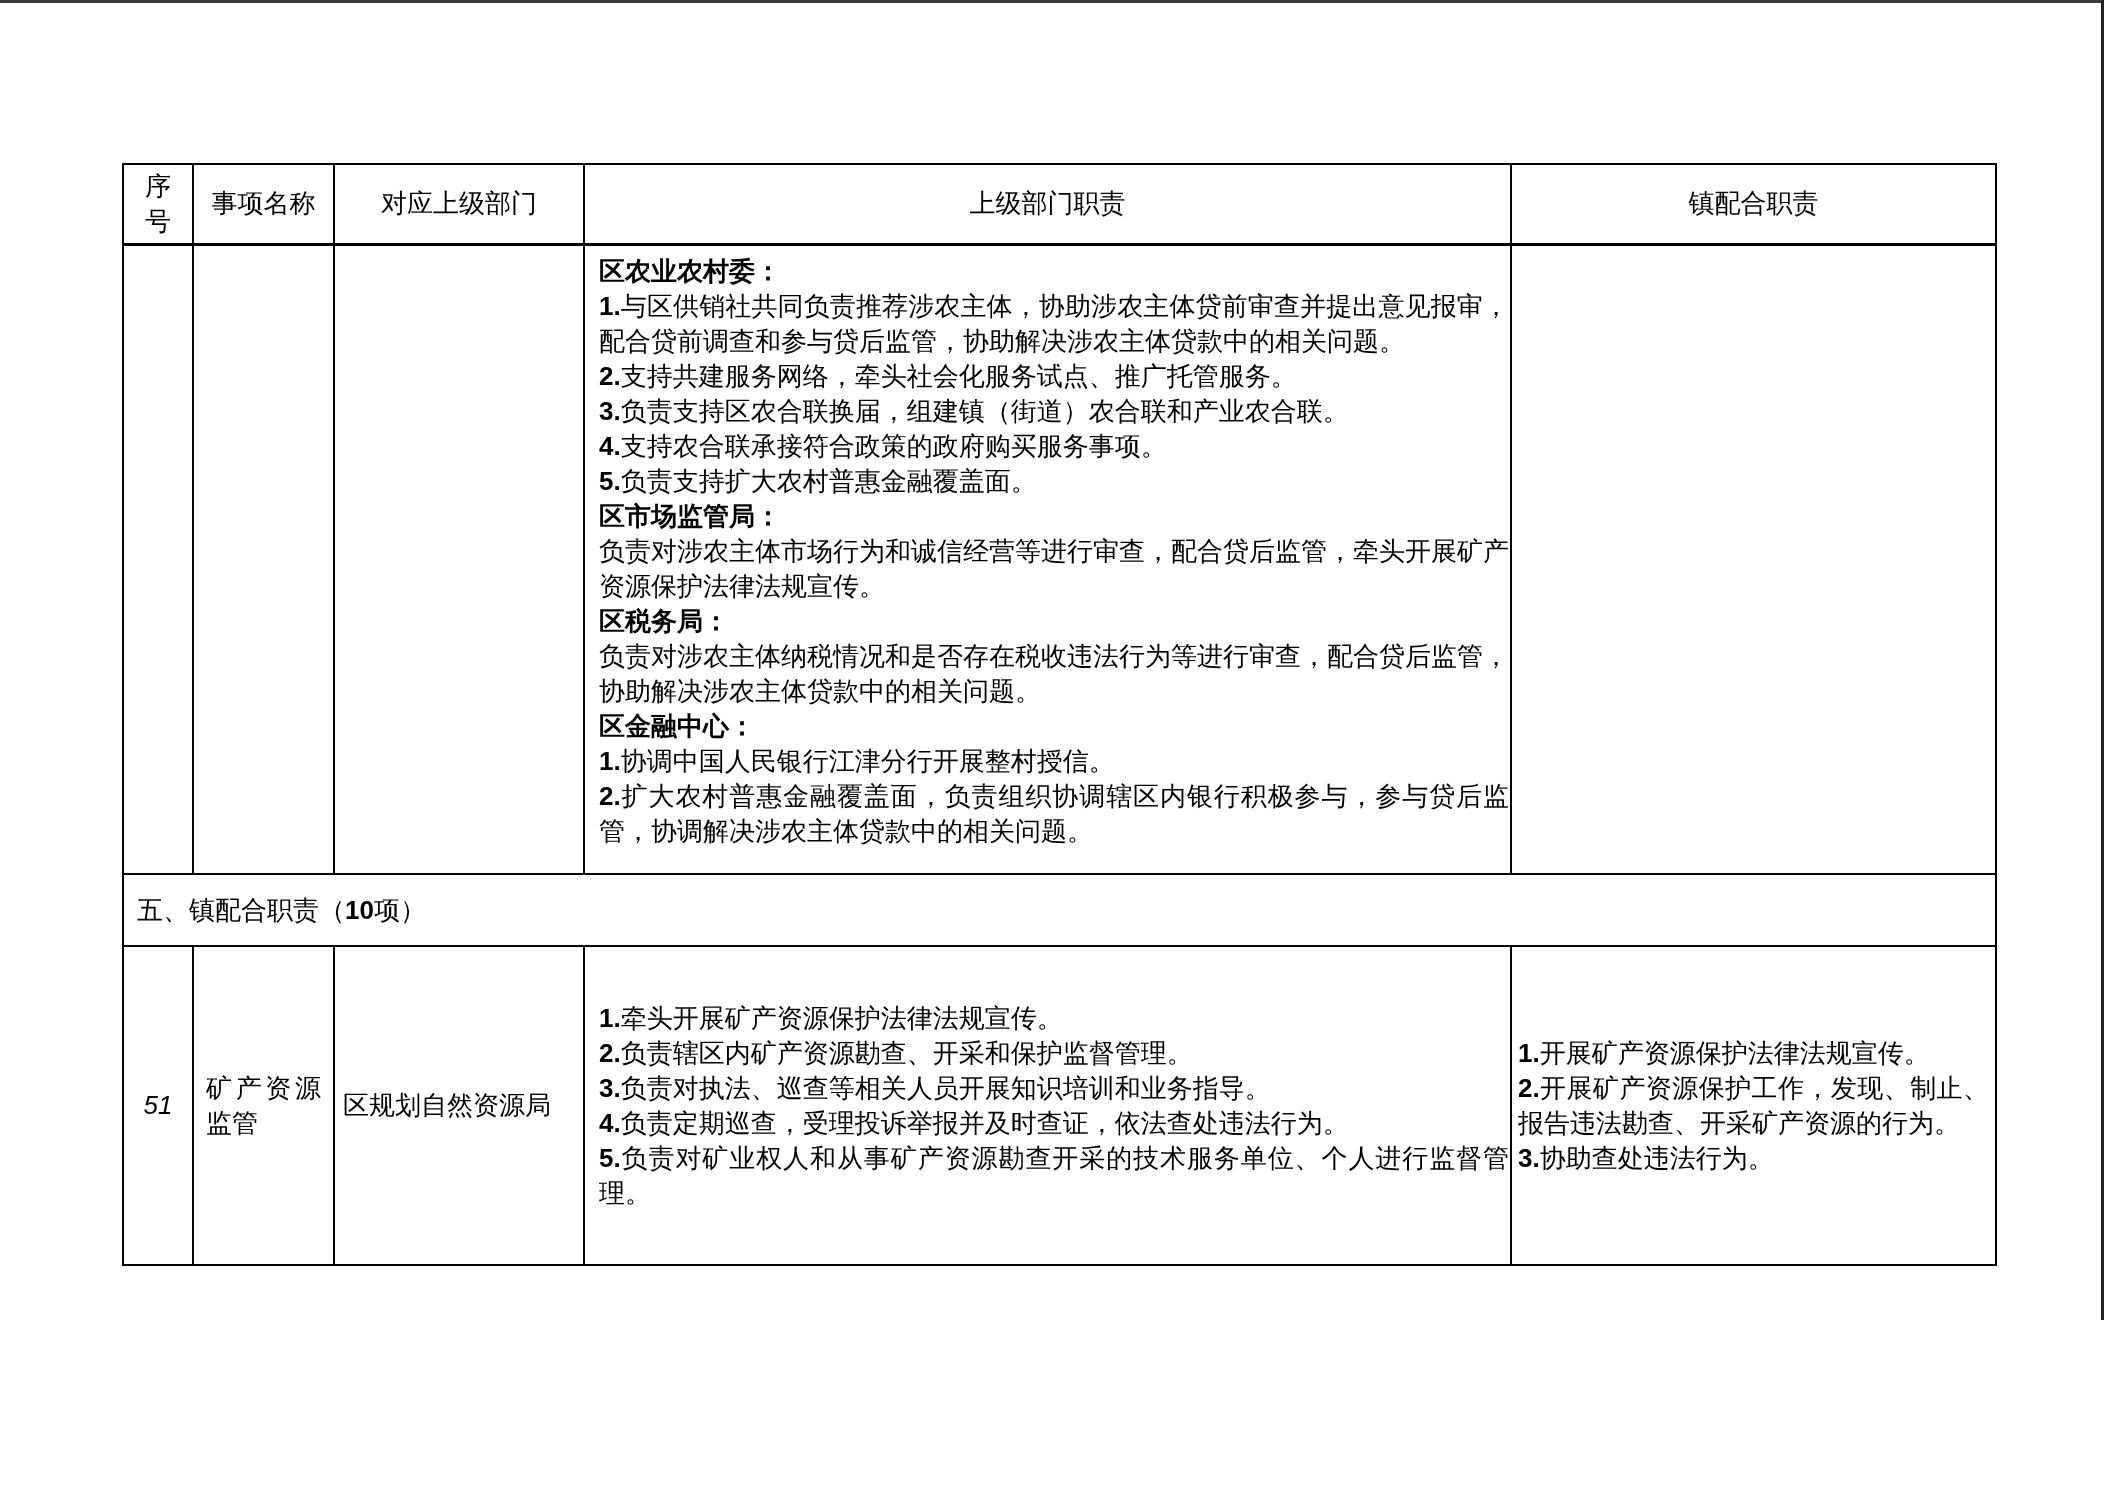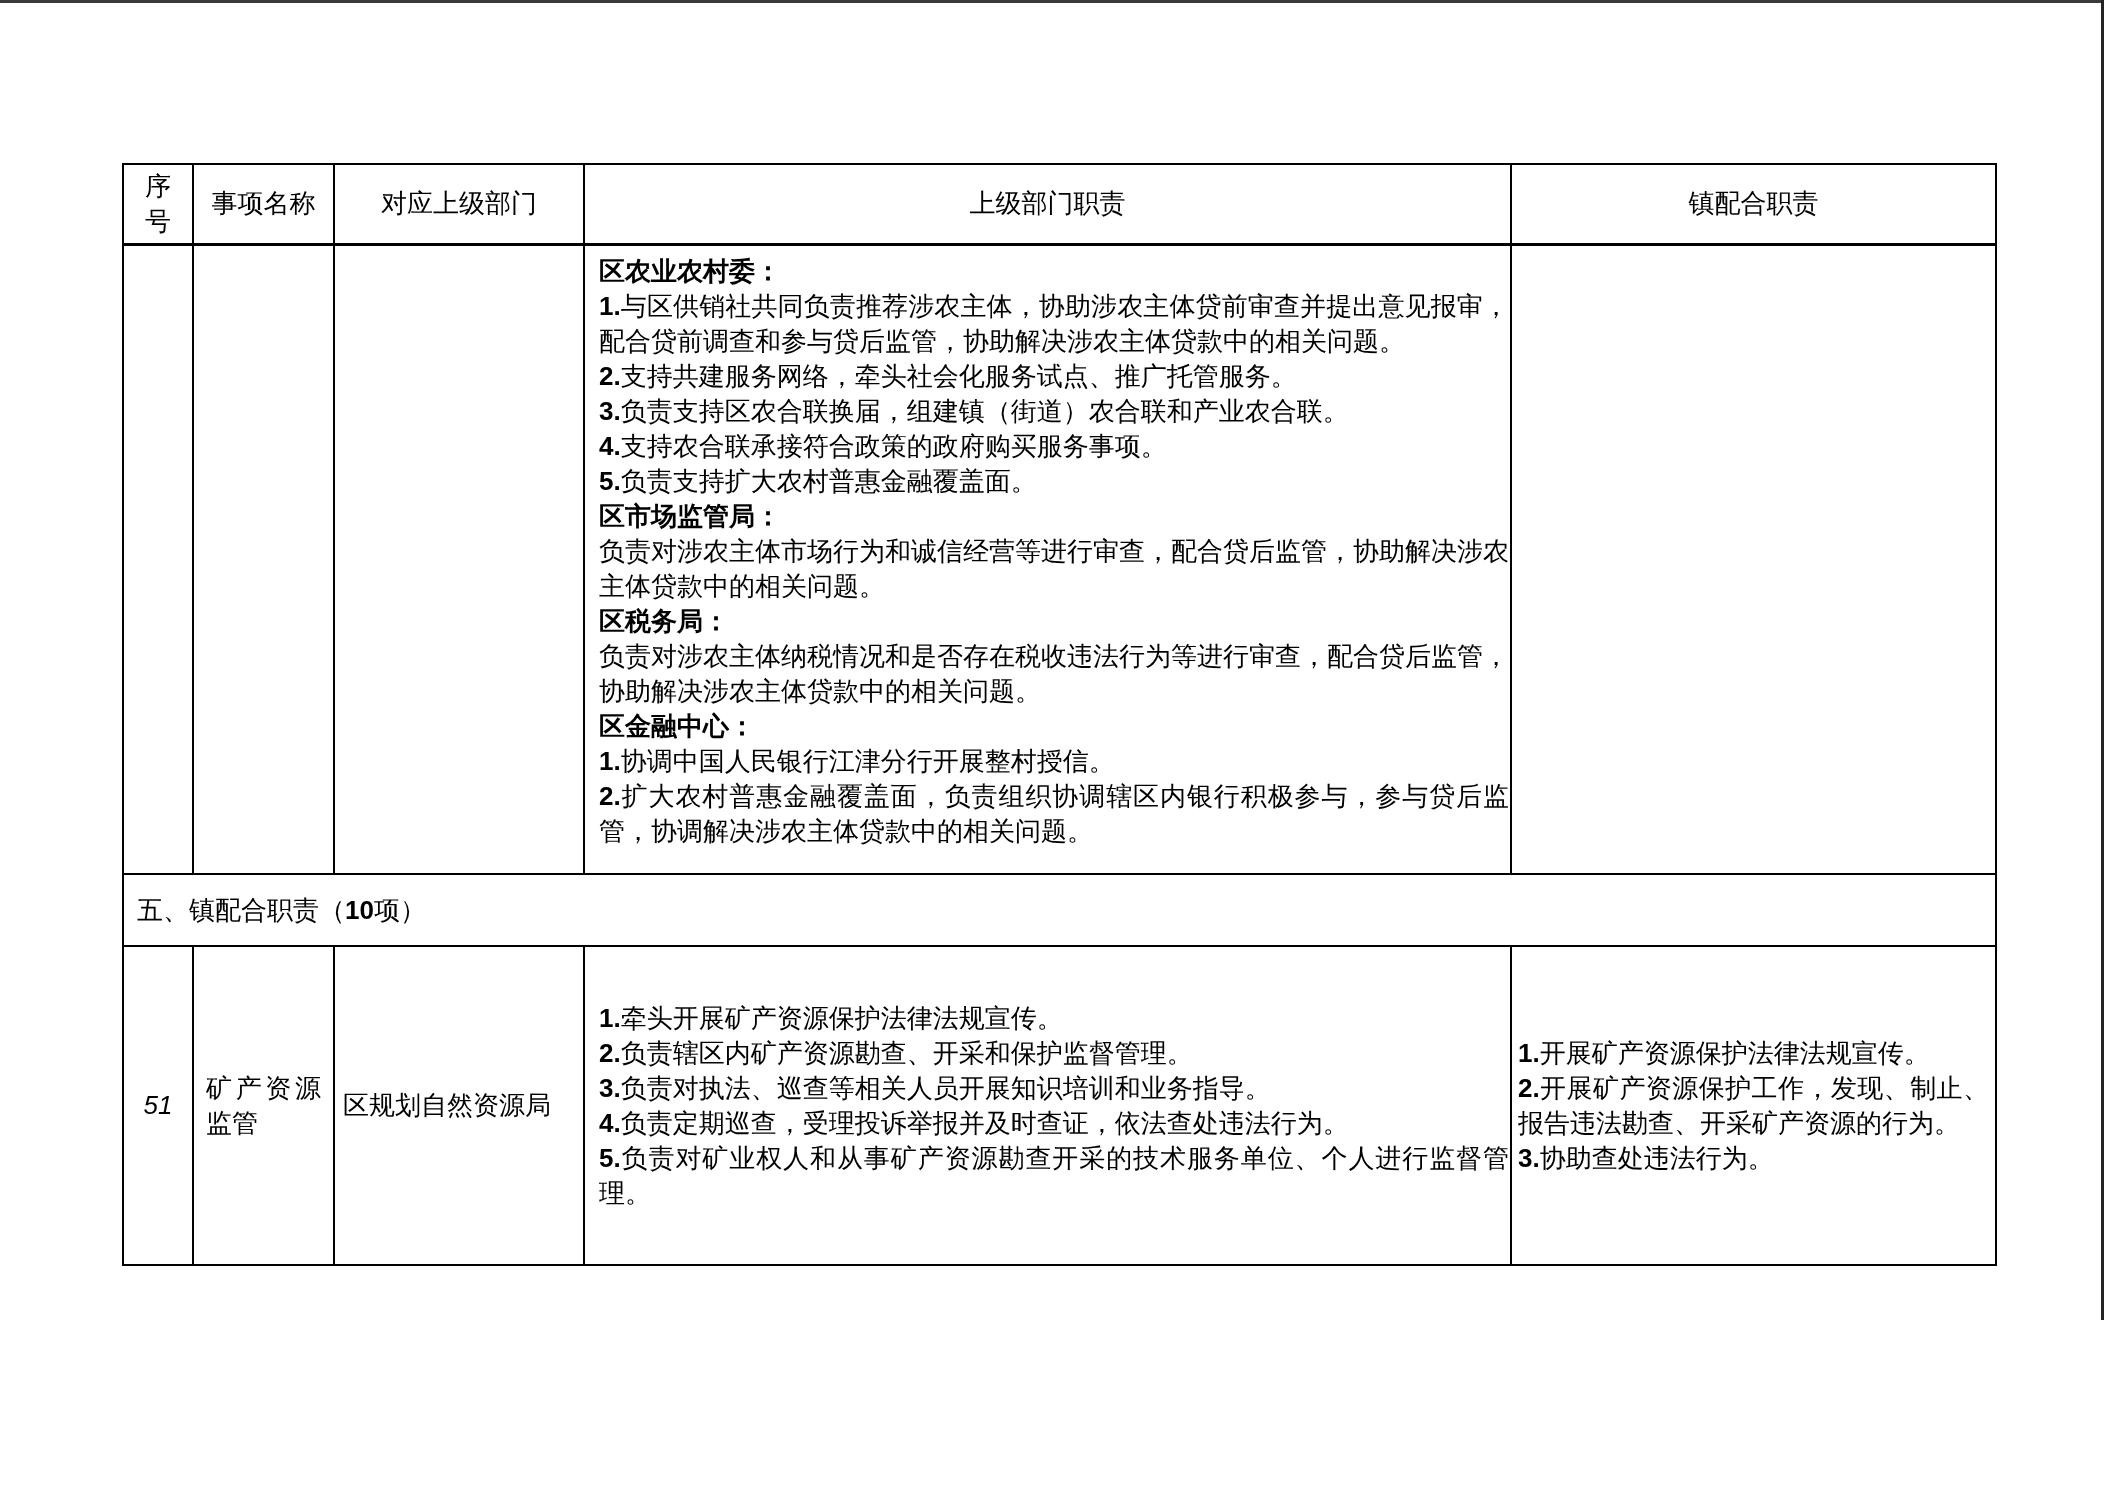--- a/index.html
+++ b/index.html
@@ -82,21 +82,21 @@
       <td class="cell-item"></td>
       <td class="cell-dept"></td>
       <td class="cell-superior v-top">
             <div class="duty-line duty-heading">区农业农村委：</div>
             <div class="duty-line"><b class="duty-num">1.</b>与区供销社共同负责推荐涉农主体，协助涉农主体贷前审查并提出意见报审，配合贷前调查和参与贷后监管，协助解决涉农主体贷款中的相关问题。</div>
             <div class="duty-line"><b class="duty-num">2.</b>支持共建服务网络，牵头社会化服务试点、推广托管服务。</div>
             <div class="duty-line"><b class="duty-num">3.</b>负责支持区农合联换届，组建镇（街道）农合联和产业农合联。</div>
             <div class="duty-line"><b class="duty-num">4.</b>支持农合联承接符合政策的政府购买服务事项。</div>
             <div class="duty-line"><b class="duty-num">5.</b>负责支持扩大农村普惠金融覆盖面。</div>
             <div class="duty-line duty-heading">区市场监管局：</div>
-            <div class="duty-line">负责对涉农主体市场行为和诚信经营等进行审查，配合贷后监管，协助解决涉农主体贷款中的相关问题。</div>
+            <div class="duty-line">负责对涉农主体市场行为和诚信经营等进行审查，配合贷后监管，牵头开展矿产资源保护法律法规宣传。</div>
             <div class="duty-line duty-heading">区税务局：</div>
             <div class="duty-line">负责对涉农主体纳税情况和是否存在税收违法行为等进行审查，配合贷后监管，协助解决涉农主体贷款中的相关问题。</div>
             <div class="duty-line duty-heading">区金融中心：</div>
             <div class="duty-line"><b class="duty-num">1.</b>协调中国人民银行江津分行开展整村授信。</div>
             <div class="duty-line"><b class="duty-num">2.</b>扩大农村普惠金融覆盖面，负责组织协调辖区内银行积极参与，参与贷后监管，协调解决涉农主体贷款中的相关问题。</div>
           </td>
       <td class="cell-town"></td>
     </tr>
 
     <tr class="row-section">

